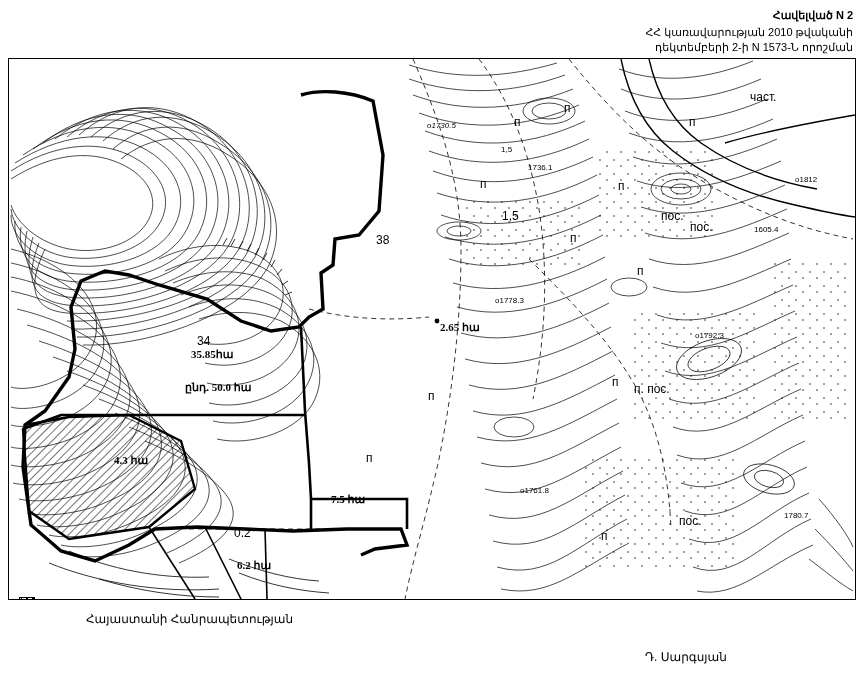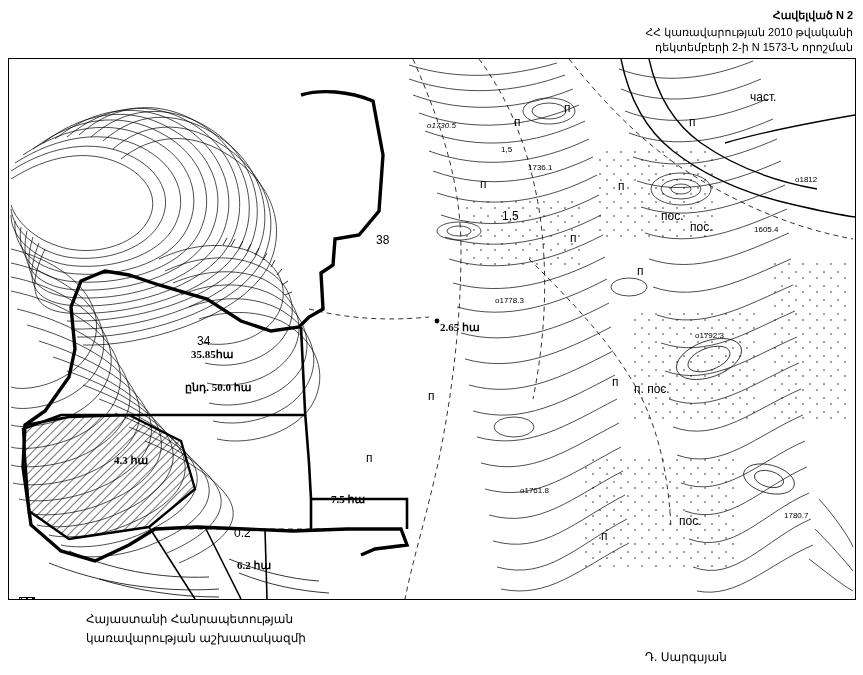--- a/index.html
+++ b/index.html
@@ -272,16 +272,15 @@
       </div>
 
     <div class="legend">
       <span class="sw"></span>
       <span>փոխադրվող 8 հա</span>
     </div>
   </div>
 
   <div class="foot" id="foot-left">
     <div>Հայաստանի Հանրապետության</div>
-    <div>կառավարության աշխատակազմի</div>
   </div>
   <div class="foot" id="foot-right">Դ. Սարգսյան</div>
 </div>
 
 </body></html>

